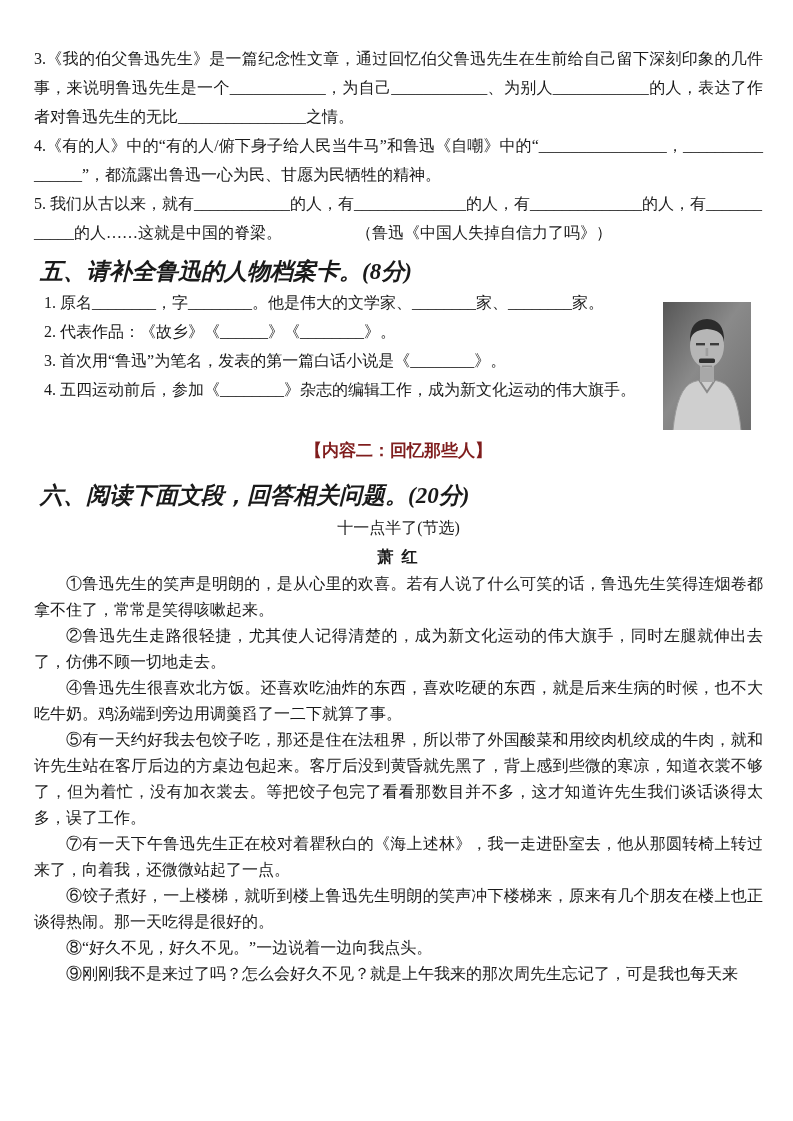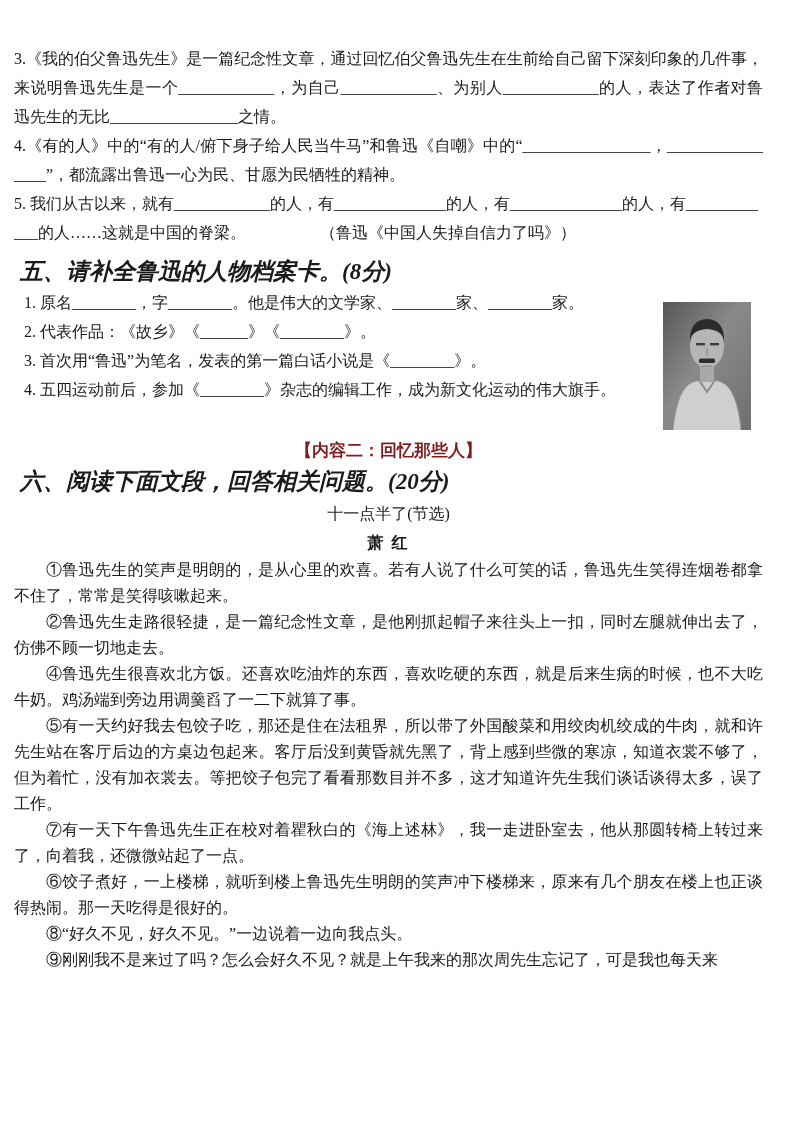--- a/index.html
+++ b/index.html
@@ -5,21 +5,21 @@
   html, body {
     margin: 0;
     padding: 0;
     background: #ffffff;
   }
   .page {
     position: relative;
     box-sizing: border-box;
     width: 793px;
     height: 1121px;
-    padding: 44px 30px 0 14px;
+    padding: 44px 30px 0 34px;
     background: #ffffff;
     overflow: hidden;
     font-family: "Liberation Serif", "DejaVu Serif", serif;
     font-size: 16px;
     color: #1a1a1a;
   }
   p { margin: 0; }
 
   
   .q {
@@ -69,21 +69,21 @@
   .banner {
     clear: both;
     text-align: center;
     font-weight: bold;
     font-size: 17px;
     line-height: 29px;
     margin-top: 9px;
     color: #2222cc;
   }
 
-  .sec6 { margin-top: 2px; }
+  .sec6 { margin-top: 16px; }
 
   .essay-title {
     text-align: center;
     line-height: 29px;
     margin-top: 3px;
   }
   .essay-author {
     text-align: center;
     line-height: 29px;
     letter-spacing: 2px;
@@ -139,21 +139,21 @@
 
   <p class="banner" style="color: #7f1d1d;">【内容二：回忆那些人】</p>
 
   <h3 class="sec sec6">六、阅读下面文段，回答相关问题。(20分)</h3>
 
   <p class="essay-title">十一点半了(节选)</p>
   <p class="essay-author">萧 红</p>
 
   <div class="essay">
     <p class="para">①鲁迅先生的笑声是明朗的，是从心里的欢喜。若有人说了什么可笑的话，鲁迅先生笑得连烟卷都拿不住了，常常是笑得咳嗽起来。</p>
-    <p class="para">②鲁迅先生走路很轻捷，是一篇纪念性文章，是他刚抓起帽子来往头上一扣，同时左腿就伸出去了，仿佛不顾一切地走去。</p>
+    <p class="para">②鲁迅先生走路很轻捷，尤其使人记得清楚的，成为新文化运动的伟大旗手，同时左腿就伸出去了，仿佛不顾一切地走去。</p>
     <p class="para">④鲁迅先生很喜欢北方饭。还喜欢吃油炸的东西，喜欢吃硬的东西，就是后来生病的时候，也不大吃牛奶。鸡汤端到旁边用调羹舀了一二下就算了事。</p>
     <p class="para">⑤有一天约好我去包饺子吃，那还是住在法租界，所以带了外国酸菜和用绞肉机绞成的牛肉，就和许先生站在客厅后边的方桌边包起来。客厅后没到黄昏就先黑了，背上感到些微的寒凉，知道衣裳不够了，但为着忙，没有加衣裳去。等把饺子包完了看看那数目并不多，这才知道许先生我们谈话谈得太多，误了工作。</p>
     <p class="para">⑦有一天下午鲁迅先生正在校对着瞿秋白的《海上述林》，我一走进卧室去，他从那圆转椅上转过来了，向着我，还微微站起了一点。</p>
     <p class="para">⑥饺子煮好，一上楼梯，就听到楼上鲁迅先生明朗的笑声冲下楼梯来，原来有几个朋友在楼上也正谈得热闹。那一天吃得是很好的。</p>
     <p class="para">⑧“好久不见，好久不见。”一边说着一边向我点头。</p>
     <p class="para">⑨刚刚我不是来过了吗？怎么会好久不见？就是上午我来的那次周先生忘记了，可是我也每天来</p>
   </div>
 
 </div>
 

